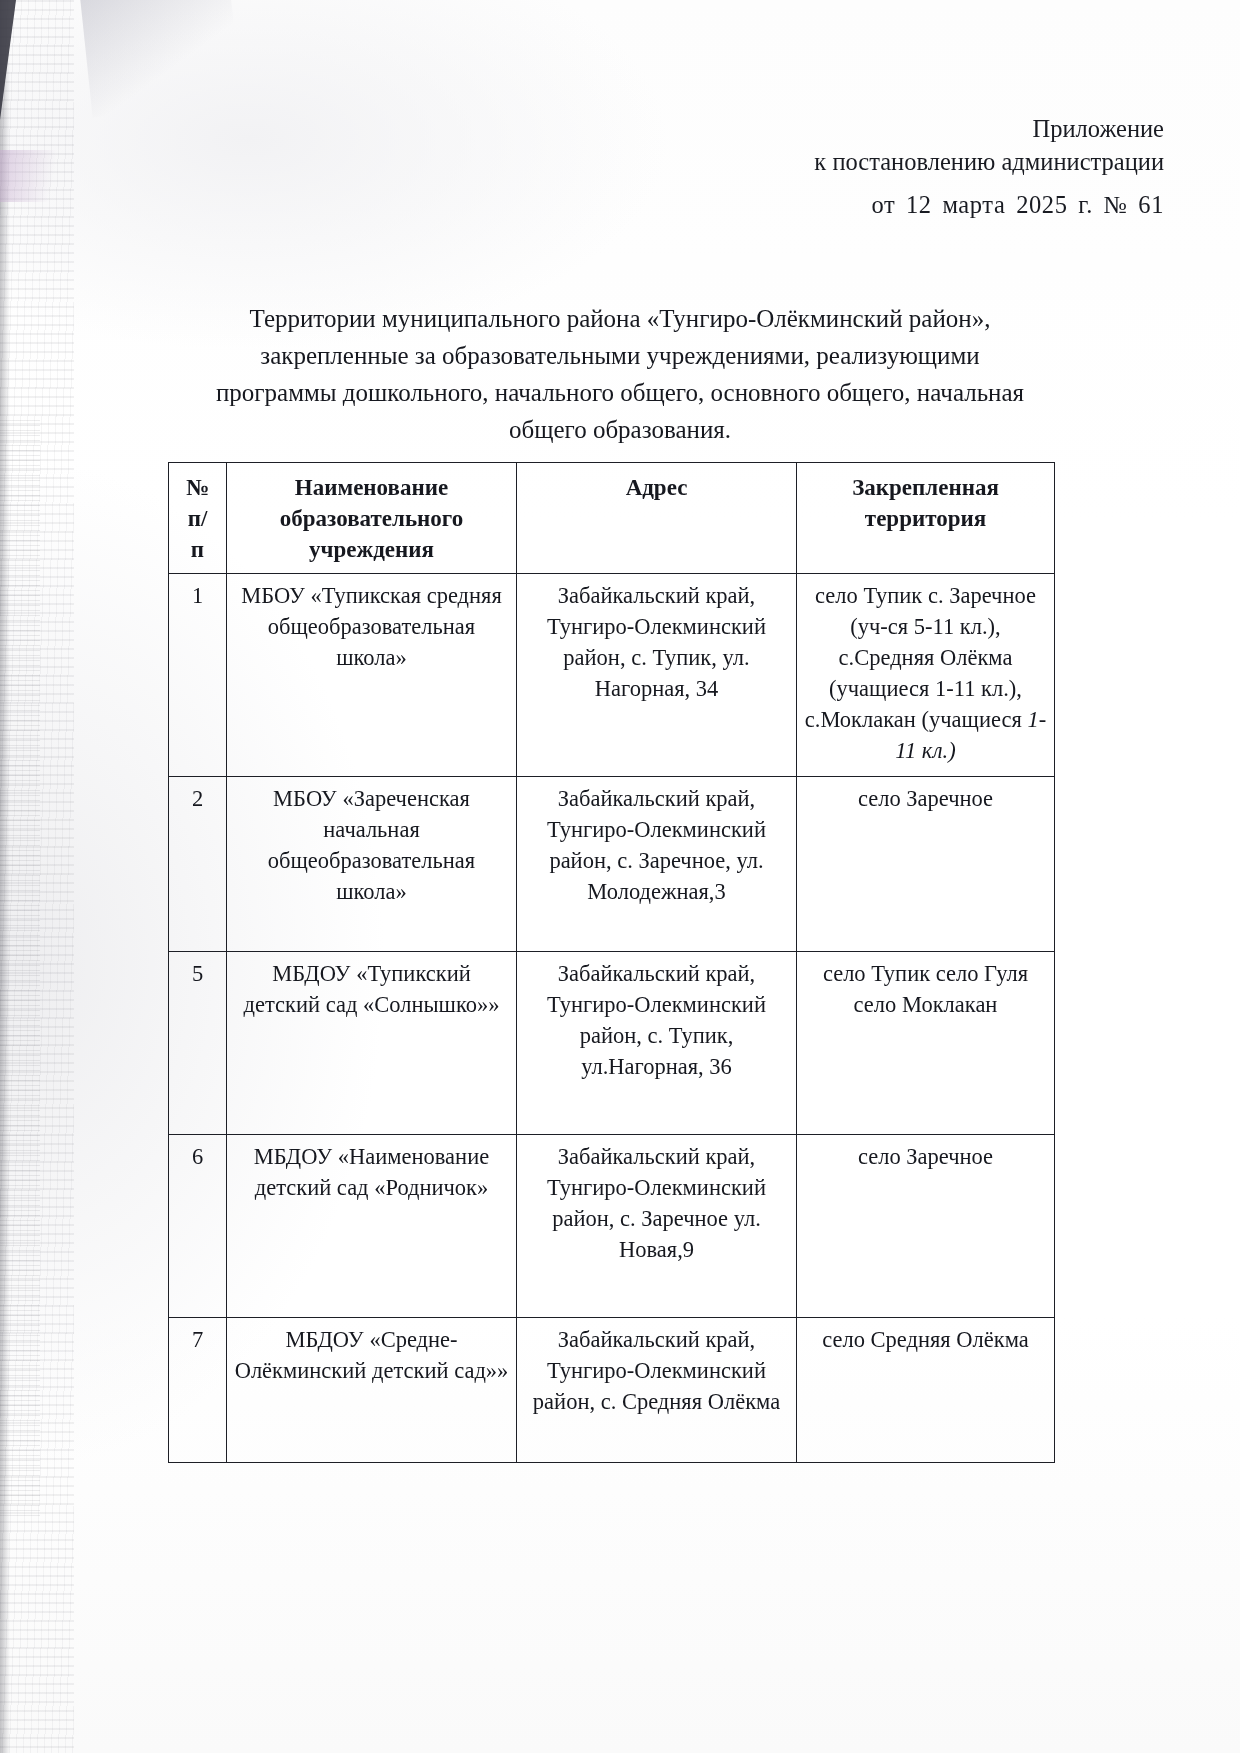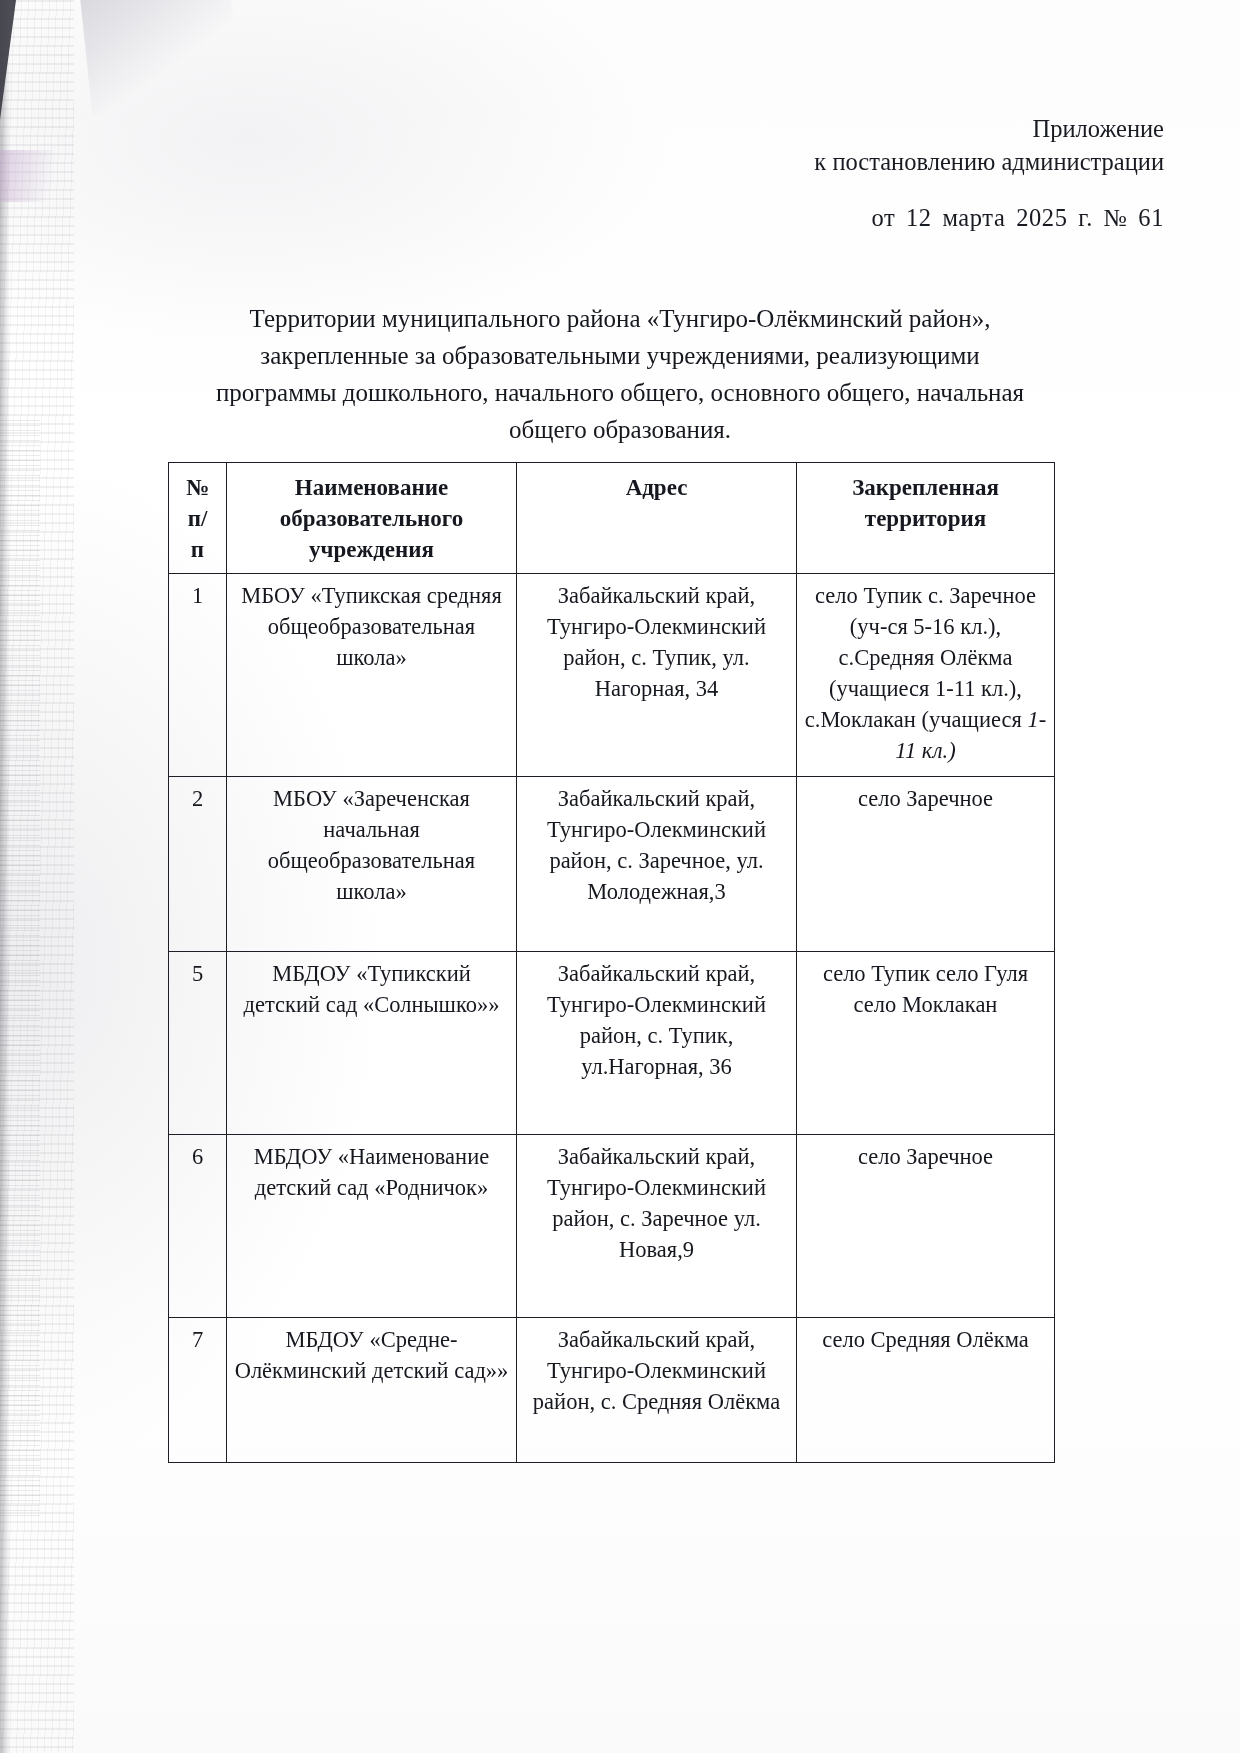--- a/index.html
+++ b/index.html
@@ -106,21 +106,21 @@
     right: 76px;
     top: 112px;
     width: 560px;
     text-align: right;
     font-size: 24.5px;
     line-height: 33px;
     color: #191b22;
   }
   .header-block .line { white-space: nowrap; }
   .header-block .date-line {
-    margin-top: 23px;
+    margin-top: 10px;
     letter-spacing: .6px;
     word-spacing: 4px;
   }
 
   .doc-title {
     position: absolute;
     left: 180px;
     top: 300px;
     width: 880px;
     text-align: center;
@@ -227,21 +227,21 @@
             <div>Закрепленная</div>
             <div>территория</div>
           </th>
         </tr>
       </thead>
       <tbody>
         <tr>
           <td class="num">1</td>
           <td class="cell-name r1-name">МБОУ «Тупикская средняя общеобразовательная школа»</td>
           <td class="cell-addr">Забайкальский край, Тунгиро-Олекминский район, с. Тупик, ул. Нагорная, 34</td>
-          <td class="cell-terr"><span>село Тупик с. Заречное (уч-ся 5-16 кл.), с.Средняя Олёкма (учащиеся 1-11 кл.), с.Моклакан (учащиеся </span><span class="terr-italic">1-11 кл.)</span></td>
+          <td class="cell-terr"><span>село Тупик с. Заречное (уч-ся 5-11 кл.), с.Средняя Олёкма (учащиеся 1-11 кл.), с.Моклакан (учащиеся </span><span class="terr-italic">1-11 кл.)</span></td>
         </tr>
         <tr>
           <td class="num">2</td>
           <td class="cell-name r2-name">МБОУ «Зареченская начальная общеобразовательная школа»</td>
           <td class="cell-addr">Забайкальский край, Тунгиро-Олекминский район, с. Заречное, ул. Молодежная,3</td>
           <td class="cell-terr">село Заречное</td>
         </tr>
         <tr>
           <td class="num">5</td>
           <td class="cell-name r5-name">МБДОУ «Тупикский детский сад «Солнышко»»</td>

